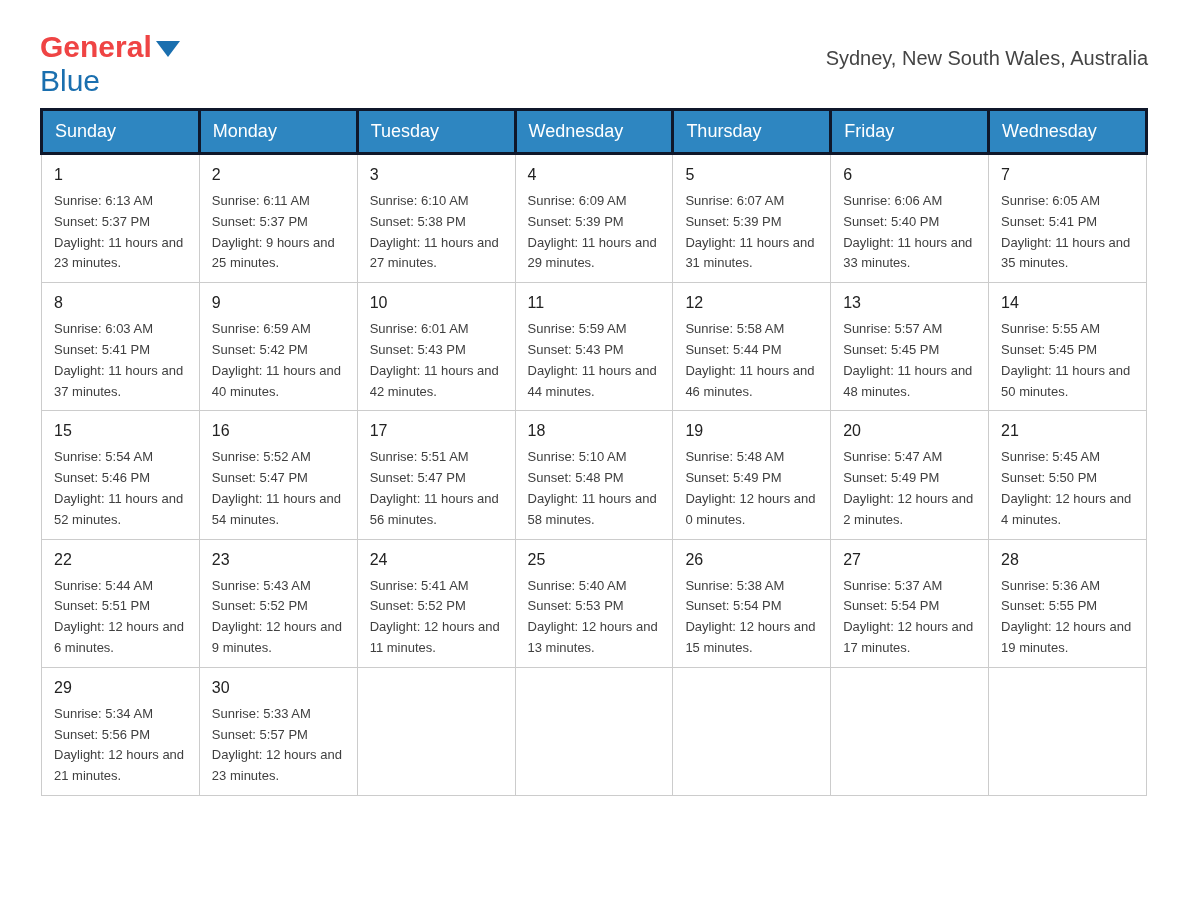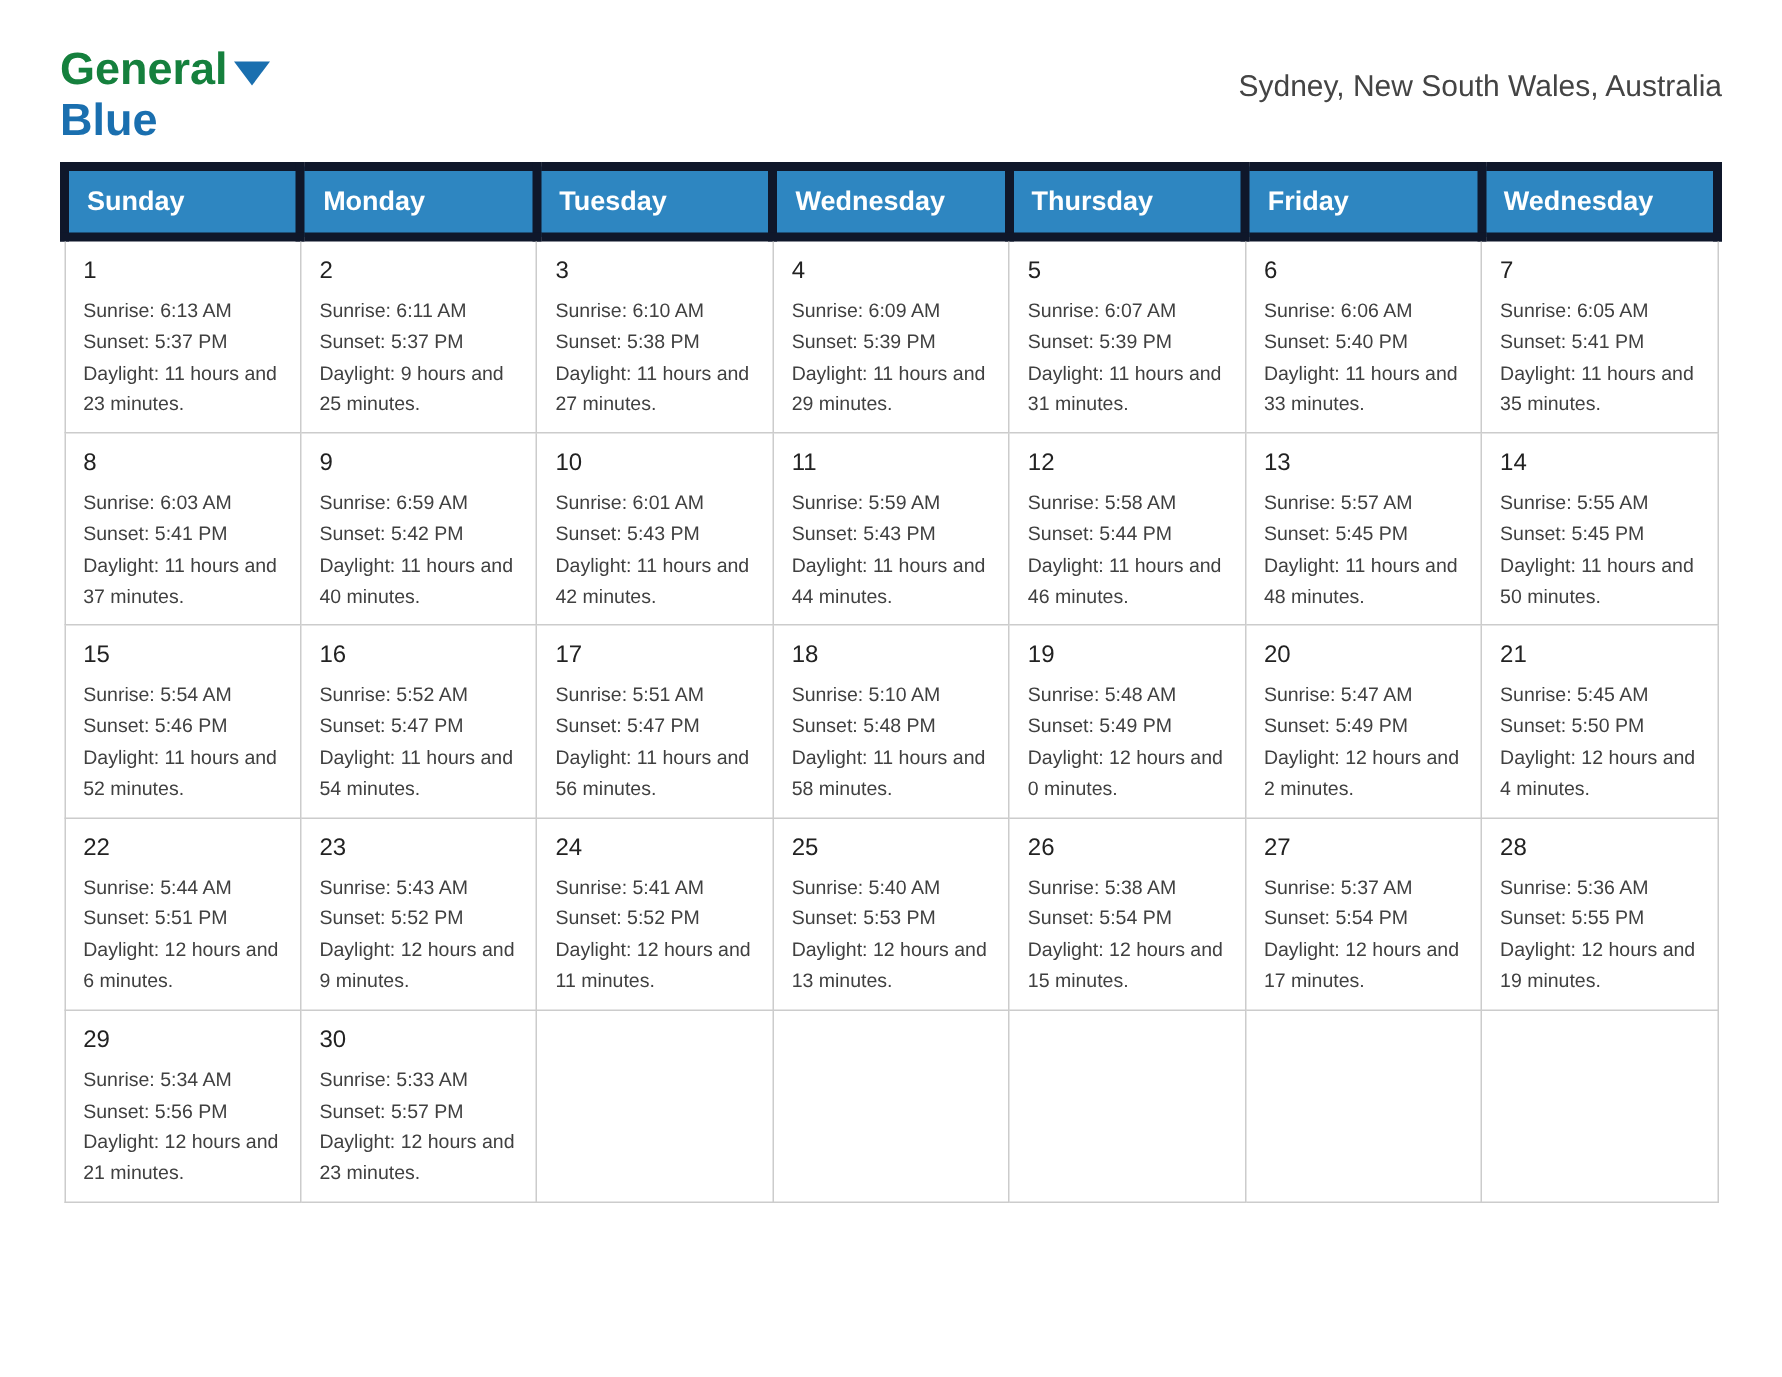--- a/index.html
+++ b/index.html
@@ -37,24 +37,24 @@
     }
     .calendar {
       width: 100%;
       border-collapse: collapse;
       margin-top: 10px;
     }
     .calendar th {
       background-color: #2e86c1;
       color: white;
       font-size: 18px;
-      font-weight: bold;
+      font-weight: normal;
       padding: 10px 12px;
       text-align: left;
-      border: 6px solid #0f172a;
+      border: 3px solid #0f172a;
     }
     .calendar td {
       vertical-align: top;
       padding: 8px 12px;
       border: 1px solid #cccccc;
       width: 14.28%;
       font-size: 13px;
       color: #333;
       line-height: 1.5;
     }
@@ -73,25 +73,25 @@
     .empty-cell {
       background: #fff;
     }
     .logo-line1 {
       display: flex;
       align-items: center;
     }
     .logo-g {
       font-size: 30px;
       font-weight: bold;
-      color: #15803d;
+      color: #ef4444;
     }
     .logo-line2 {
       font-size: 30px;
-      font-weight: bold;
+      font-weight: normal;
       color: #1a6faf;
       display: flex;
       align-items: center;
     }
     .arrow-icon {
       display: inline-block;
       width: 0;
       height: 0;
       border-style: solid;
       border-width: 16px 12px 0 12px;

